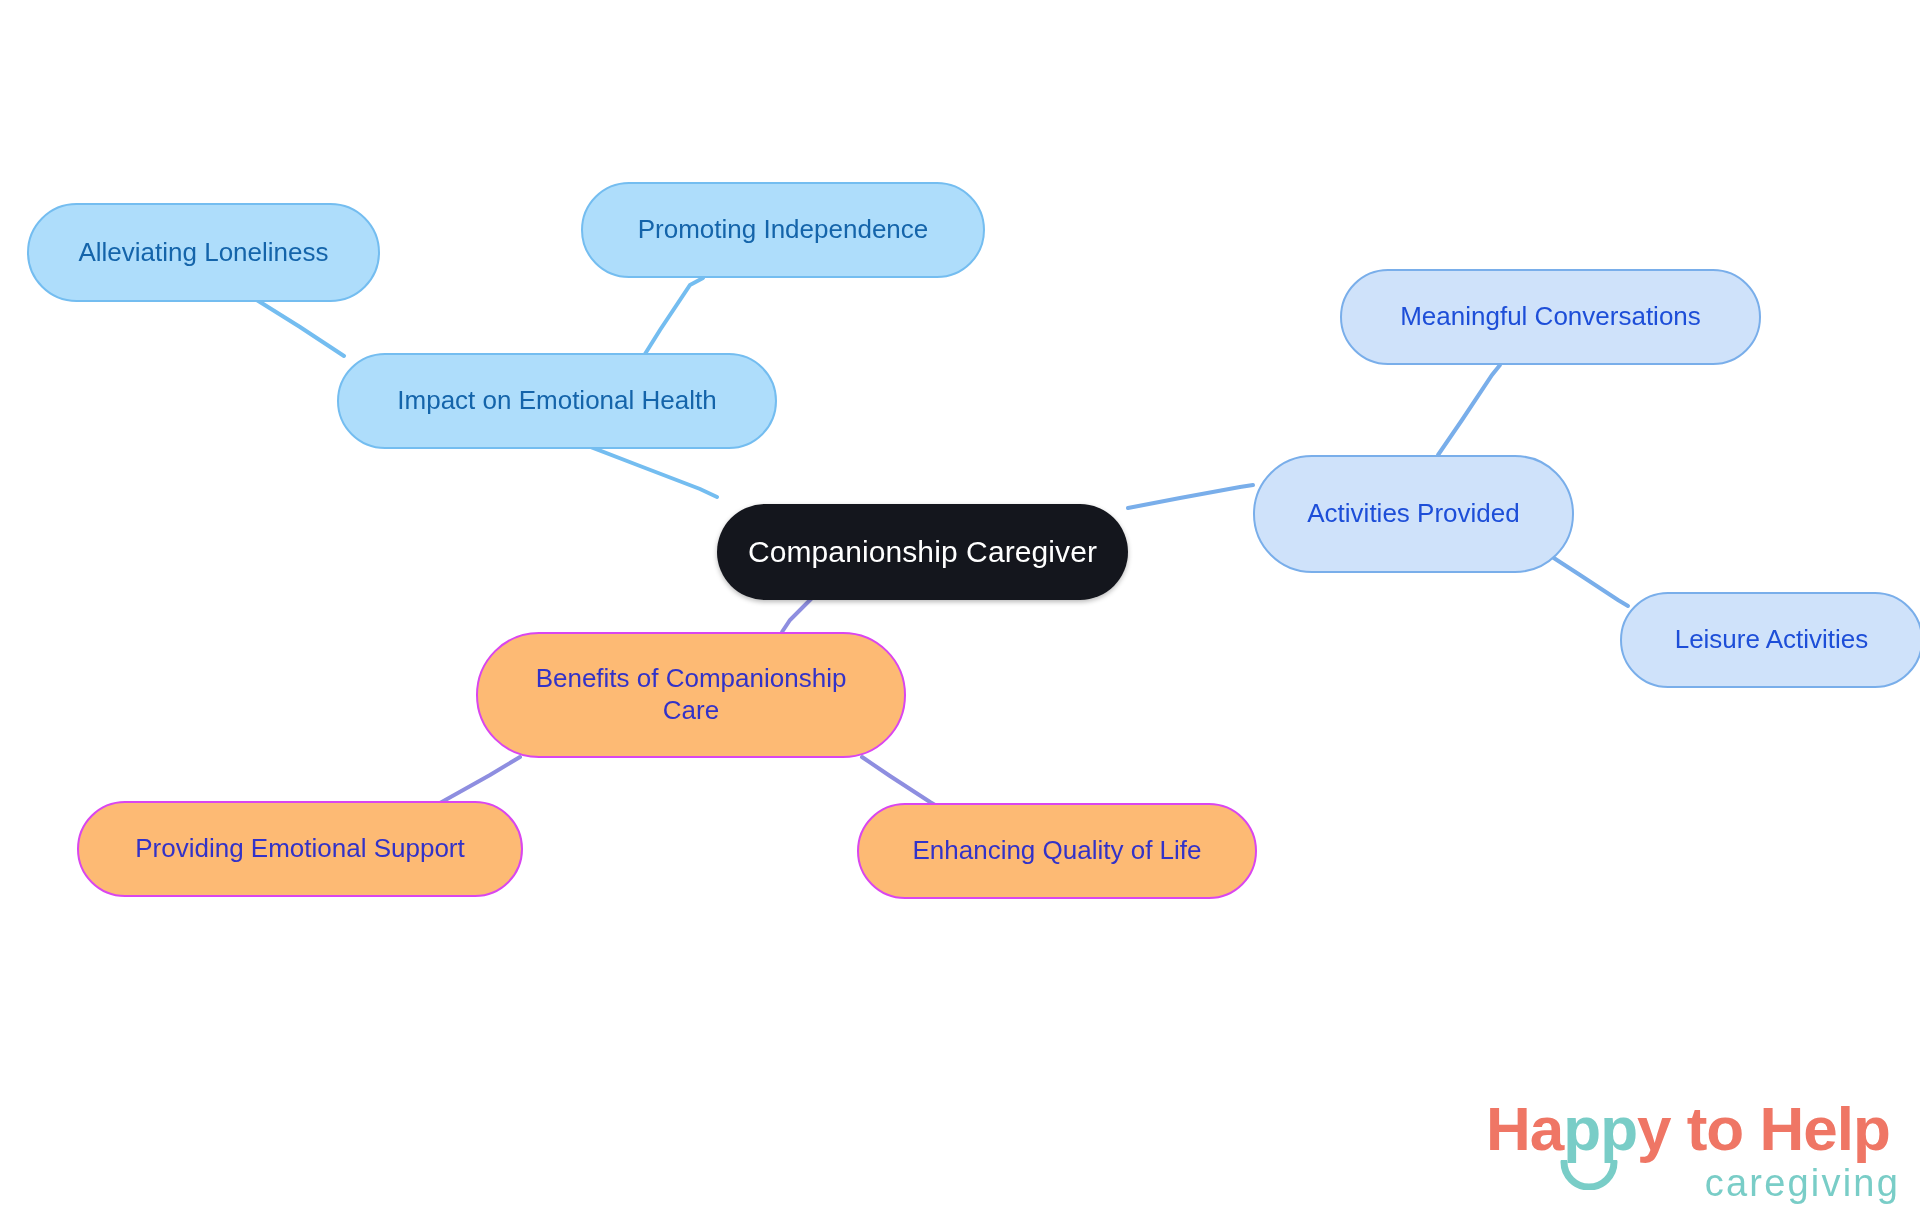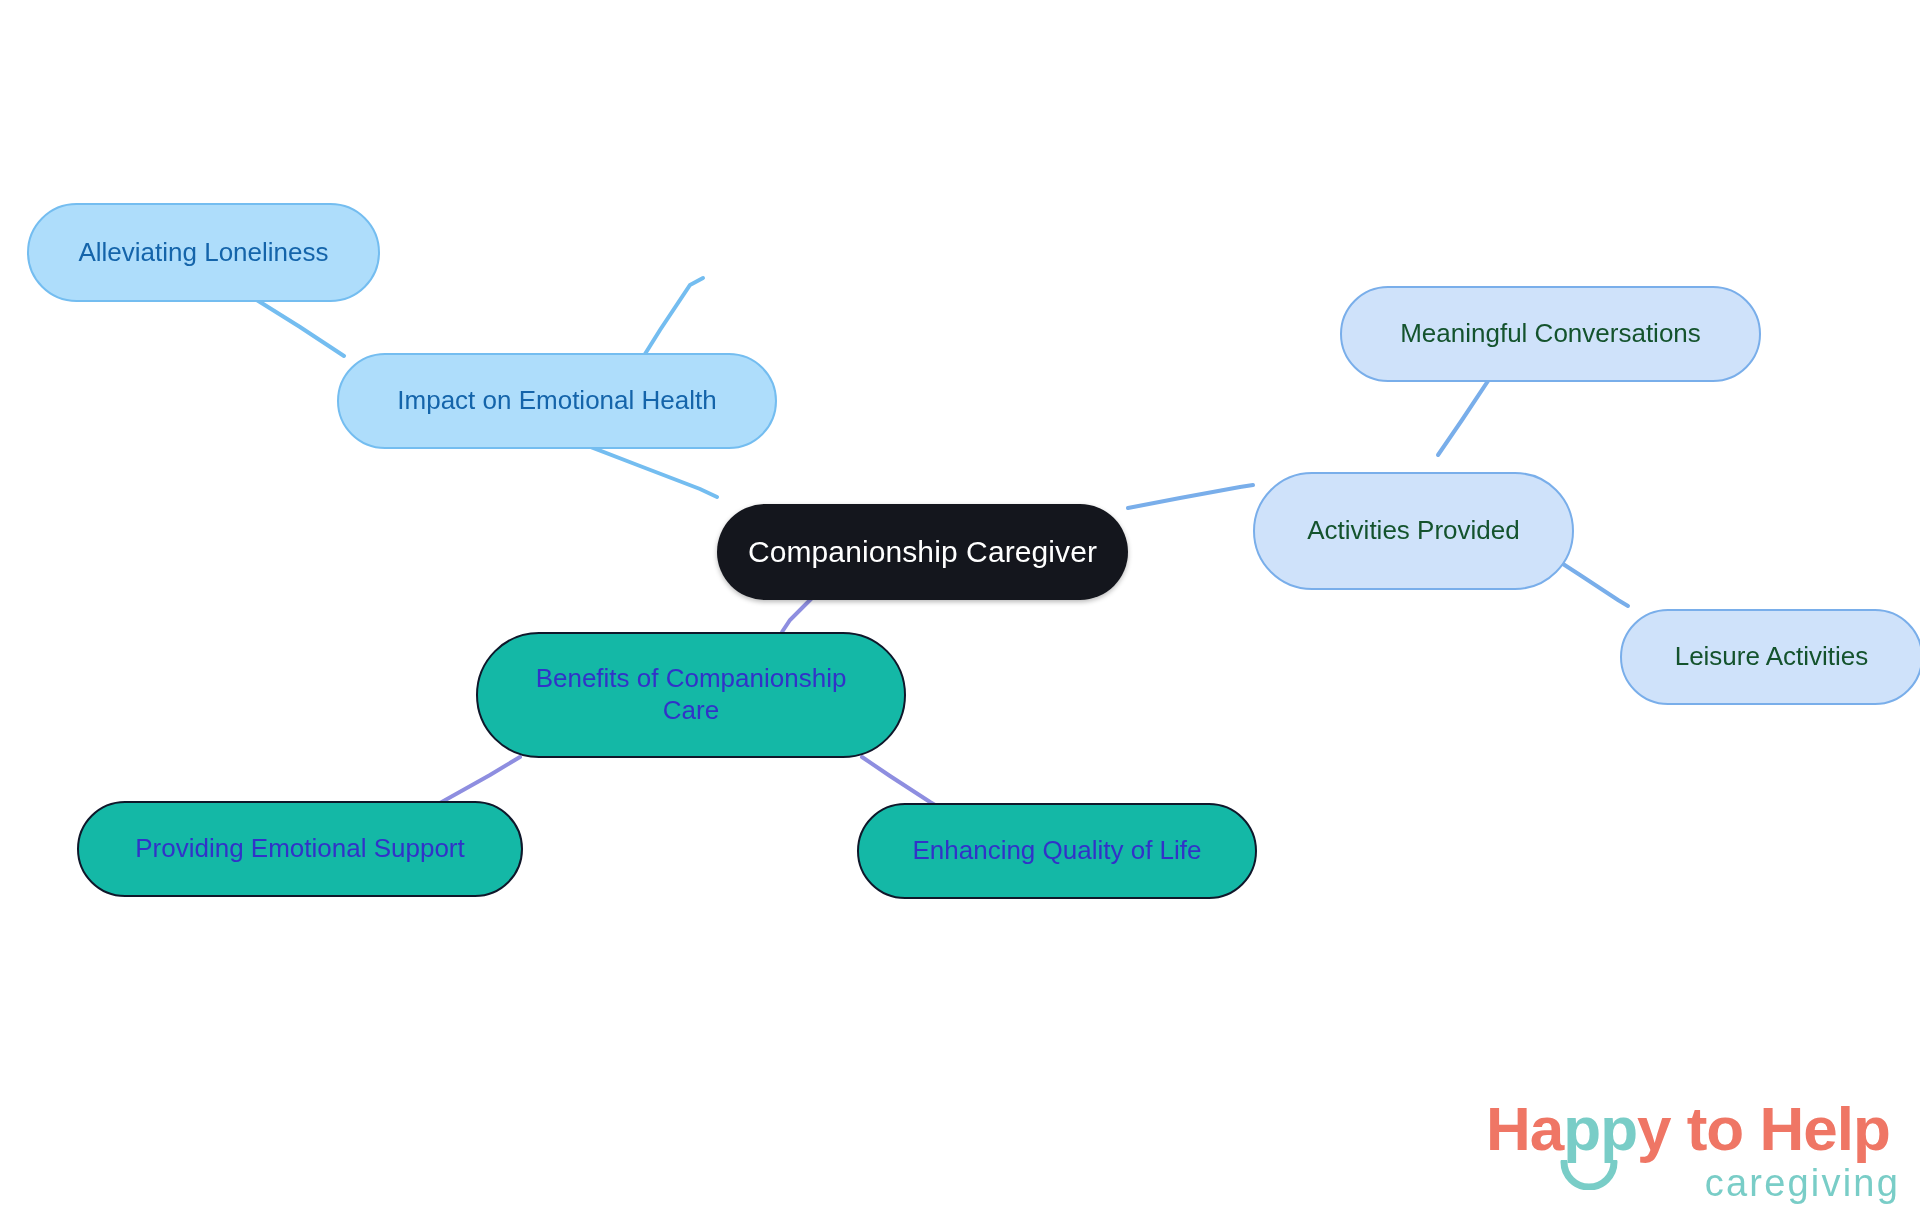--- a/index.html
+++ b/index.html
@@ -60,28 +60,27 @@
   .node-blue {
     background: #aeddfb;
     border: 2px solid #74bdf0;
     color: #1464aa;
     font-size: 26px;
   }
 
   .node-lightblue {
     background: #cfe2fa;
     border: 2px solid #79aeea;
-    color: #14532d;
+    color: #1d4ed8;
     font-size: 26px;
-    margin-top: 17px;
   }
 
   .node-purple {
-    background: #14b8a6;
-    border: 2px solid #0f172a;
+    background: #fdba74;
+    border: 2px solid #d946ef;
     color: #3232c8;
     font-size: 26px;
   }
 
   
   #brand-logo {
     position: absolute;
     z-index: 3;
     left: 1448px;
     top: 1098px;
@@ -144,20 +143,23 @@
   </div>
 
   <div class="node node-blue" style="left:337px; top:353px; width:440px; height:96px;">
     <span>Impact on Emotional Health</span>
   </div>
 
   <div class="node node-blue" style="left:27px; top:203px; width:353px; height:99px;">
     <span>Alleviating Loneliness</span>
   </div>
 
+  <div class="node node-blue" style="left:581px; top:182px; width:404px; height:96px;">
+    <span>Promoting Independence</span>
+  </div>
 
   <div class="node node-lightblue" style="left:1253px; top:455px; width:321px; height:118px;">
     <span>Activities Provided</span>
   </div>
 
   <div class="node node-lightblue" style="left:1340px; top:269px; width:421px; height:96px;">
     <span>Meaningful Conversations</span>
   </div>
 
   <div class="node node-lightblue" style="left:1620px; top:592px; width:303px; height:96px;">

